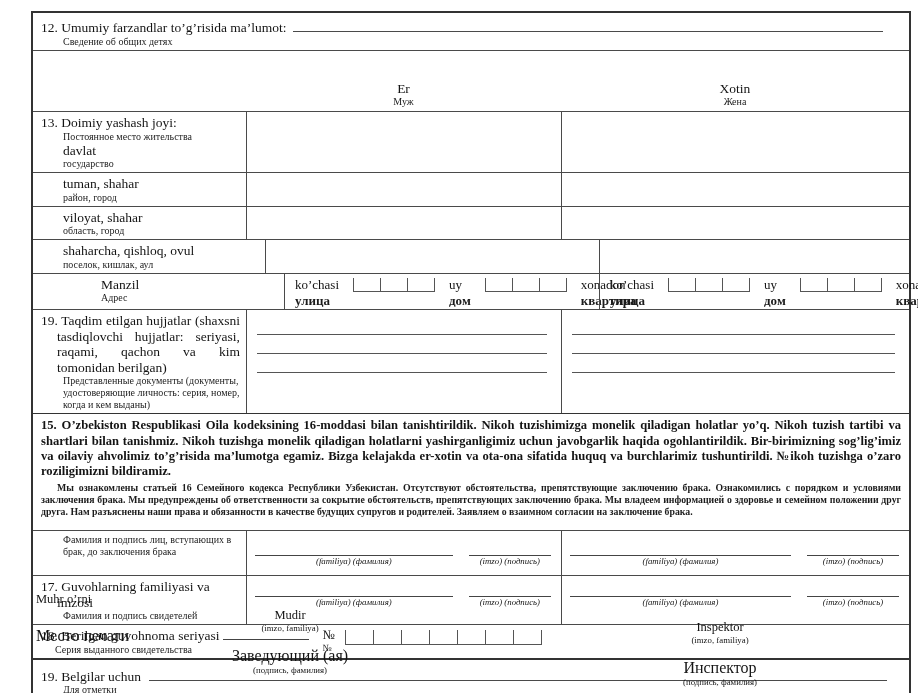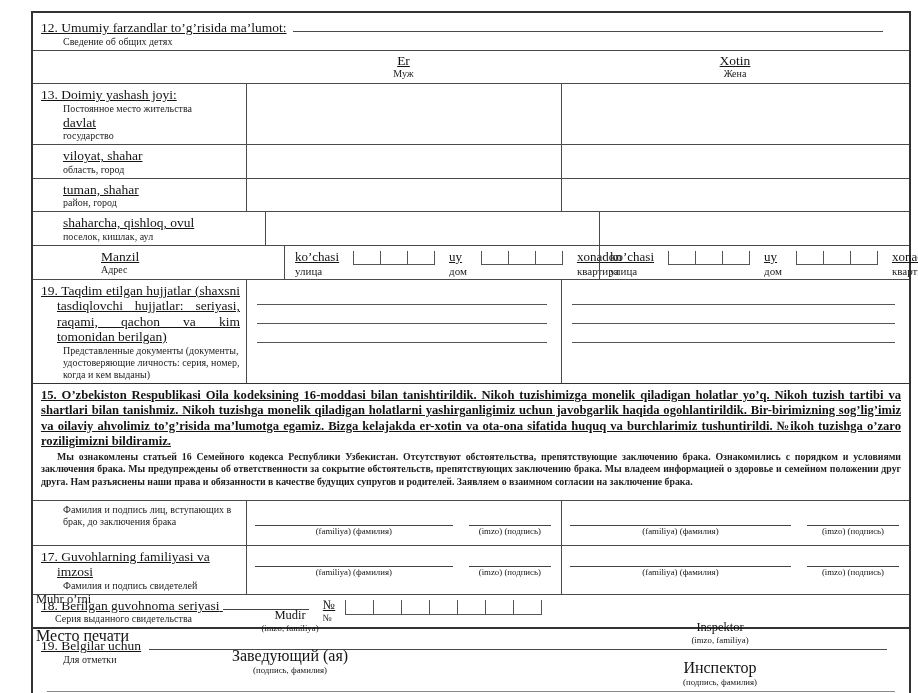--- a/index.html
+++ b/index.html
@@ -17,22 +17,22 @@
   .form-box{
     position:absolute;left:31px;top:11px;width:876px;
     border:2px solid var(--thick);
     background:#fff;
   }
   
   .frow{border-bottom:1px solid var(--line);}
   .grid3{display:grid;grid-template-columns:213px 315px 348px;}
   .grid3 .c2{border-left:1px solid var(--line);}
   .grid3 .c3{border-left:1px solid var(--line);}
-  .nogrid-borders .c2,.nogrid-borders .c3{border-left:none;}
-  .uz{font-size:13.5px;line-height:1.15;text-decoration:underline;}
+  .nogrid-borders .c2,.nogrid-borders .c3{border-left:none;margin-top:28px;}
+  .uz{font-size:13.5px;line-height:1.15;}
   .ru{font-size:10px;line-height:1.2;color:#1c1c1c;}
   .center{text-align:center;}
   .fill-line{display:inline-block;border-bottom:1px solid var(--line);height:12px;vertical-align:baseline;}
   
   .row12{padding:6px 8px 2px 8px;}
   .row12 .line1{display:flex;align-items:baseline;}
   .row12 .line1 .fill-line{flex:1;margin-left:6px;margin-right:18px;}
   .row12 .ru{padding-left:22px;}
   
   .hdr{padding:2px 0 3px 0;}
@@ -42,37 +42,37 @@
   .hang{ text-indent:-16px; padding-left:16px;}
   .indent{padding-left:22px;}
   .r13a{min-height:44px;}
   .r13b{min-height:24px;}
   .r13d{min-height:20px;gap:19px;}
   .manzil-row{min-height:33px;padding-left:38px;}
   
   .comb{display:inline-flex;vertical-align:bottom;margin:0 2px;}
   .comb .cell{width:26px;height:13px;border:1px solid #555;border-top:none;margin-left:-1px;}
   .comb .cell:first-child{margin-left:0;}
-  .addr{display:flex;align-items:flex-end;padding:4px 4px 1px 10px;gap:12px;}
+  .addr{display:flex;align-items:flex-start;padding:4px 4px 1px 10px;gap:12px;}
   .addr .unit{display:flex;flex-direction:column;}
   .addr .unit .uz{font-size:13px;}
-  .addr .unit .ru{font-size:11px;}
+  .addr .unit .ru{font-size:13px;font-weight:bold;}
   
   .r14{min-height:69px;}
   .r14 .cell-label .uz{text-align:justify;}
   .doclines{padding:8px 14px 0 10px;}
   .doclines .dline{border-bottom:1px solid #555;height:16px;margin-bottom:2px;}
   
   .s15{border-top:1px solid var(--thick);padding:4px 8px 12px 8px;}
   .s15 .uz{font-weight:bold;font-size:12.6px;text-align:justify;line-height:1.22;}
   .s15 .ru{font-weight:bold;font-size:9.8px;text-align:justify;text-indent:16px;line-height:1.25;margin-top:2px;}
   
   .r16{min-height:44px;}
   .r17{min-height:37px;}
-  .sigpair{display:flex;align-items:flex-start;padding:14px 10px 0 8px;gap:16px;}
+  .sigpair{display:flex;align-items:flex-start;padding:14px 10px 0 8px;gap:16px;font-style:italic;}
   .r17 .sigpair{padding-top:10px;}
   .sig{display:flex;flex-direction:column;}
   .sig .line{border-bottom:1px solid #444;height:10px;}
   .sig .cap{font-size:8.8px;text-align:center;line-height:1.3;}
   .sig.long{flex:2.4;}
   .sig.short{flex:1;}
   
   .r18{display:flex;align-items:flex-start;padding:3px 8px 2px 8px;border-bottom:2px solid var(--thick);min-height:26px;gap:10px;}
   .r18 .lblcol .uz{white-space:nowrap;}
   .r18 .lblcol .ru{padding-left:14px;}
@@ -132,31 +132,31 @@
       <div class="ru indent">Постоянное место жительства</div>
       <div class="uz indent">davlat</div>
       <div class="ru indent">государство</div>
     </div>
     <div class="c2"></div>
     <div class="c3"></div>
   </div>
 
   <div class="grid3 frow r13b">
     <div class="c1 cell-label">
+      <div class="uz indent">tuman, shahar</div>
+      <div class="ru indent">район, город</div>
+    </div>
+    <div class="c2"></div>
+    <div class="c3"></div>
+  </div>
+
+  <div class="grid3 frow r13b">
+    <div class="c1 cell-label">
       <div class="uz indent">viloyat, shahar</div>
       <div class="ru indent">область, город</div>
-    </div>
-    <div class="c2"></div>
-    <div class="c3"></div>
-  </div>
-
-  <div class="grid3 frow r13b">
-    <div class="c1 cell-label">
-      <div class="uz indent">tuman, shahar</div>
-      <div class="ru indent">район, город</div>
     </div>
     <div class="c2"></div>
     <div class="c3"></div>
   </div>
 
   <div class="grid3 frow r13d">
     <div class="c1 cell-label">
       <div class="uz indent">shaharcha, qishloq, ovul</div>
       <div class="ru indent">поселок, кишлак, аул</div>
     </div>

